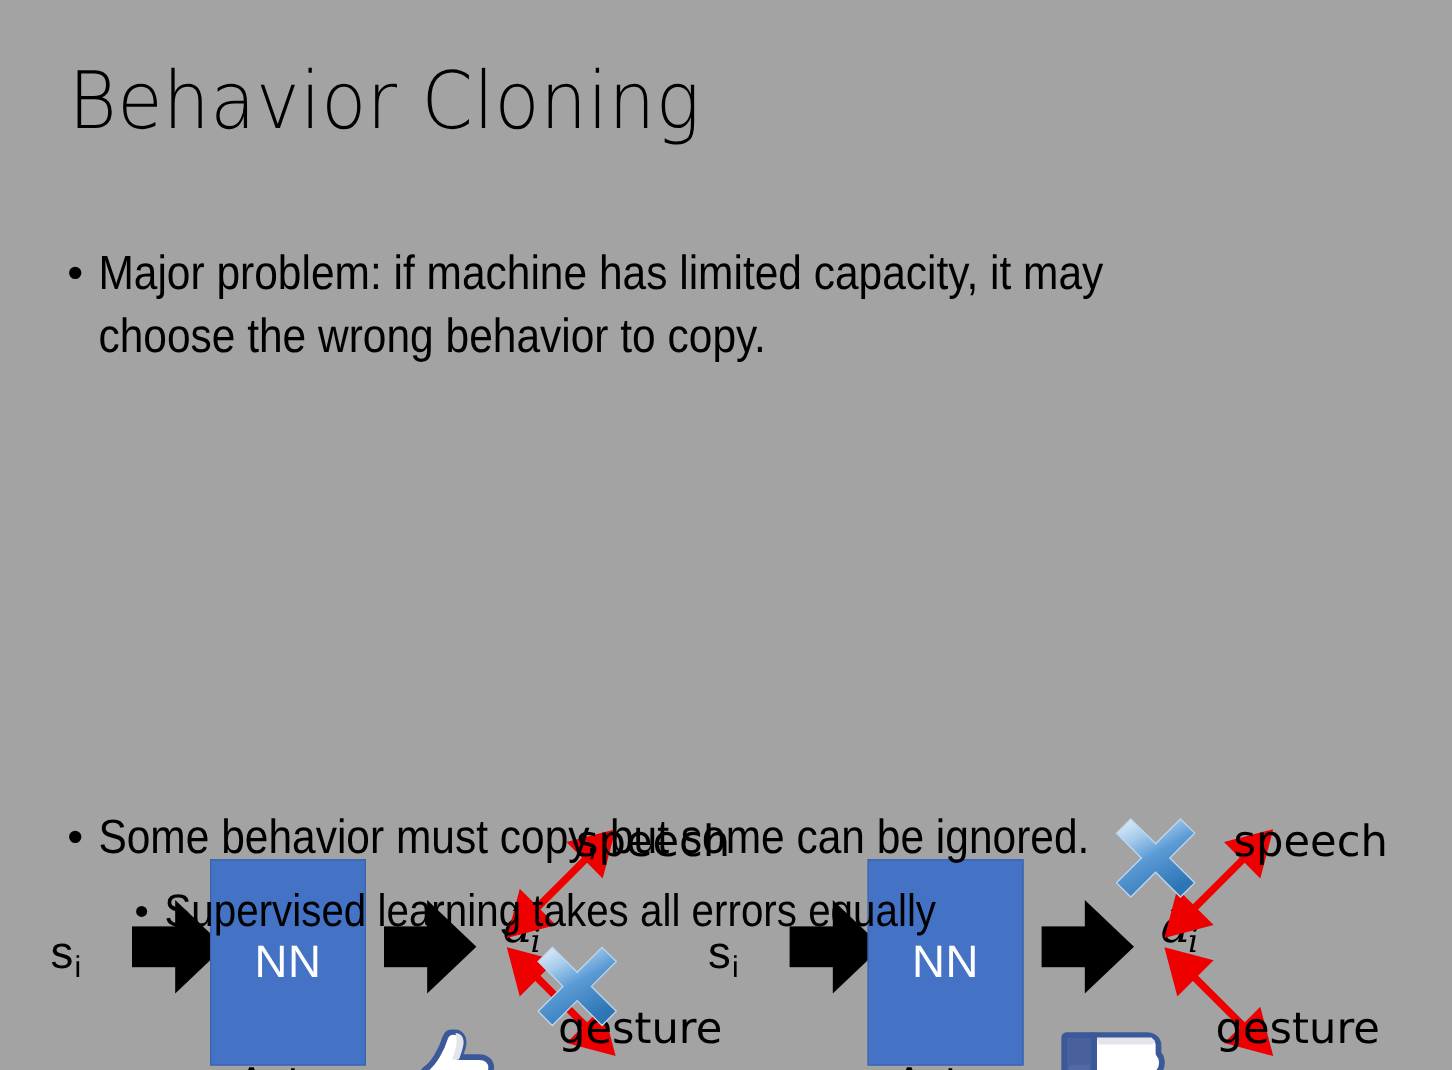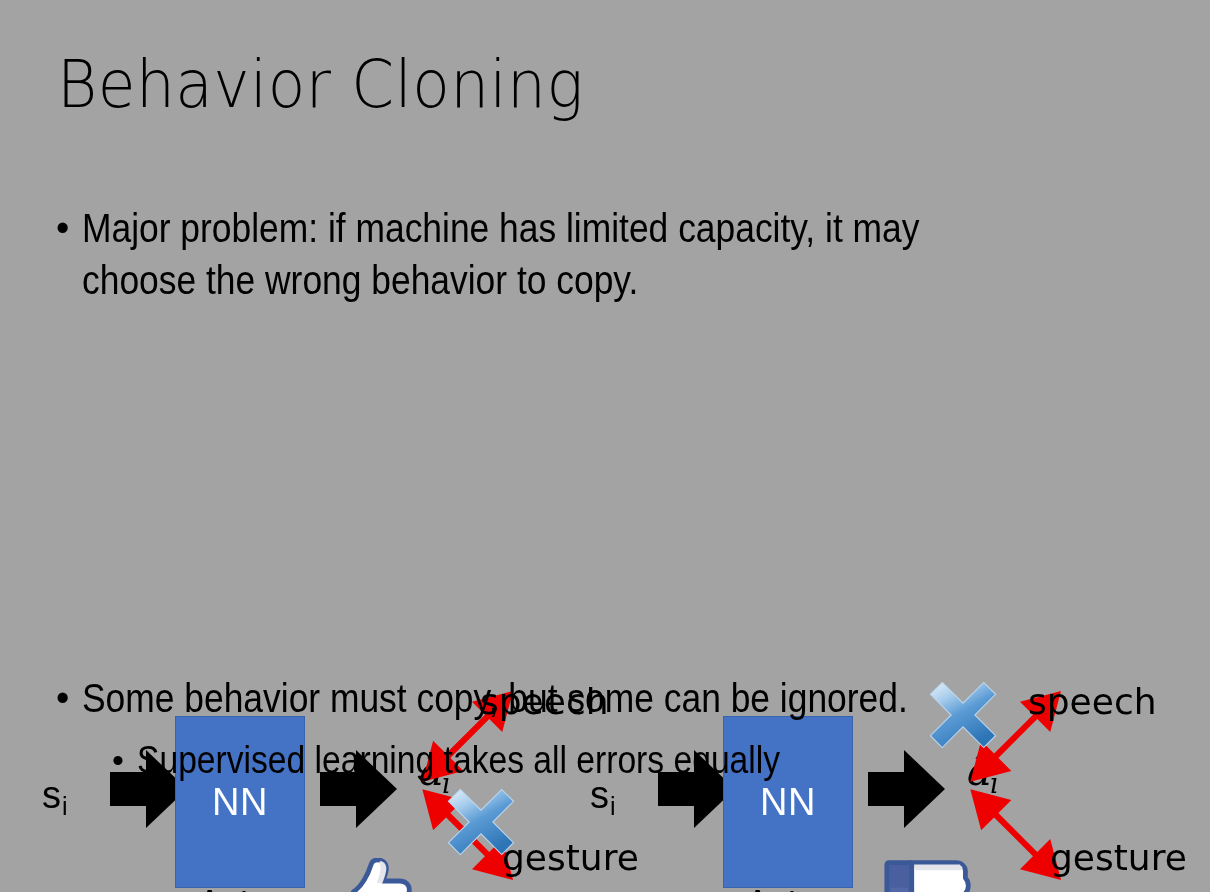--- a/index.html
+++ b/index.html
@@ -184,21 +184,21 @@
   
   .out-label {
     position: absolute;
     font-family: "DejaVu Sans", sans-serif;
     font-size: 36px;
     line-height: 40px;
     color: #000;
     white-space: nowrap;
   }
   .label-speech  { left: 470px; top: 352px; }
-  .label-gesture { left: 492px; top: 508px; }
+  .label-gesture { left: 455px; top: 508px; }
 
   
   .blue-x {
     position: absolute;
     width: 74px;
     height: 74px;
   }
   .blue-x svg { display: block; width: 100%; height: 100%; }
   .x-on-gesture { left: 434px; top: 455px; }
   .x-on-speech  { left: 368px; top: 348px; }

